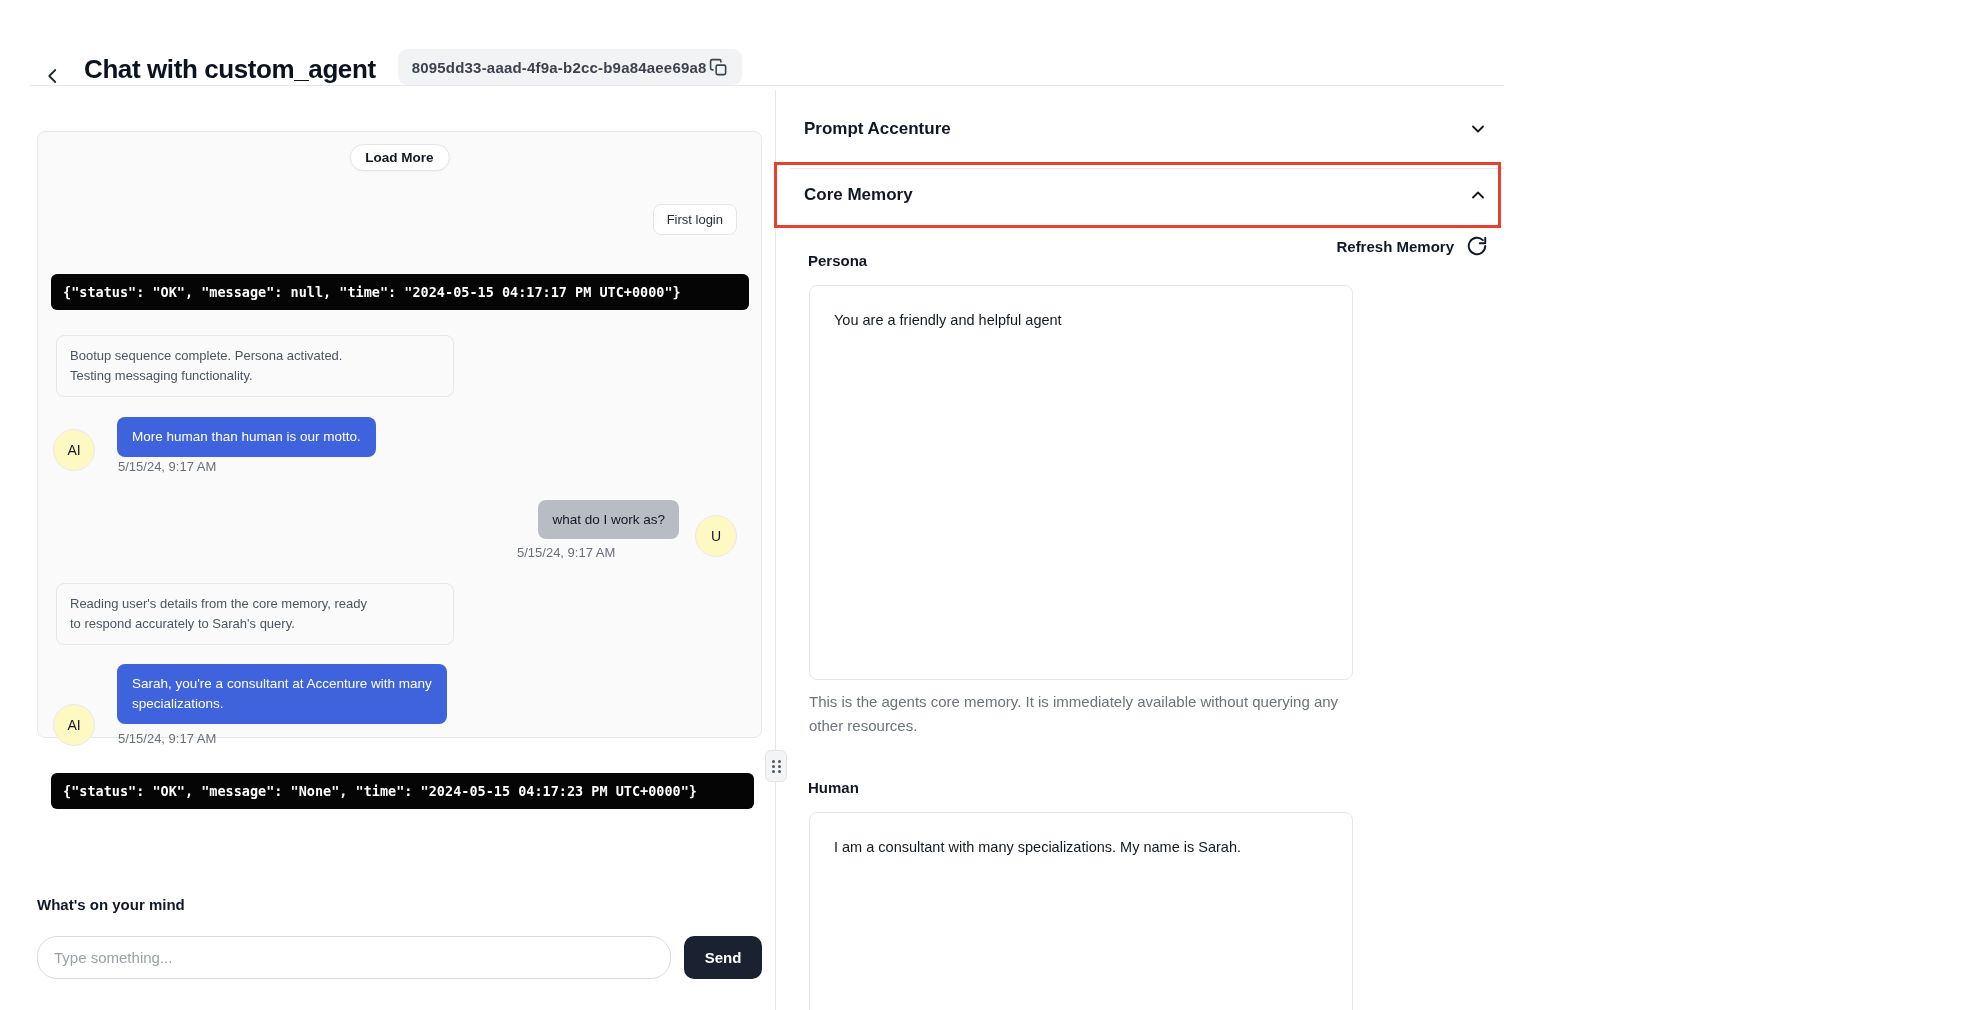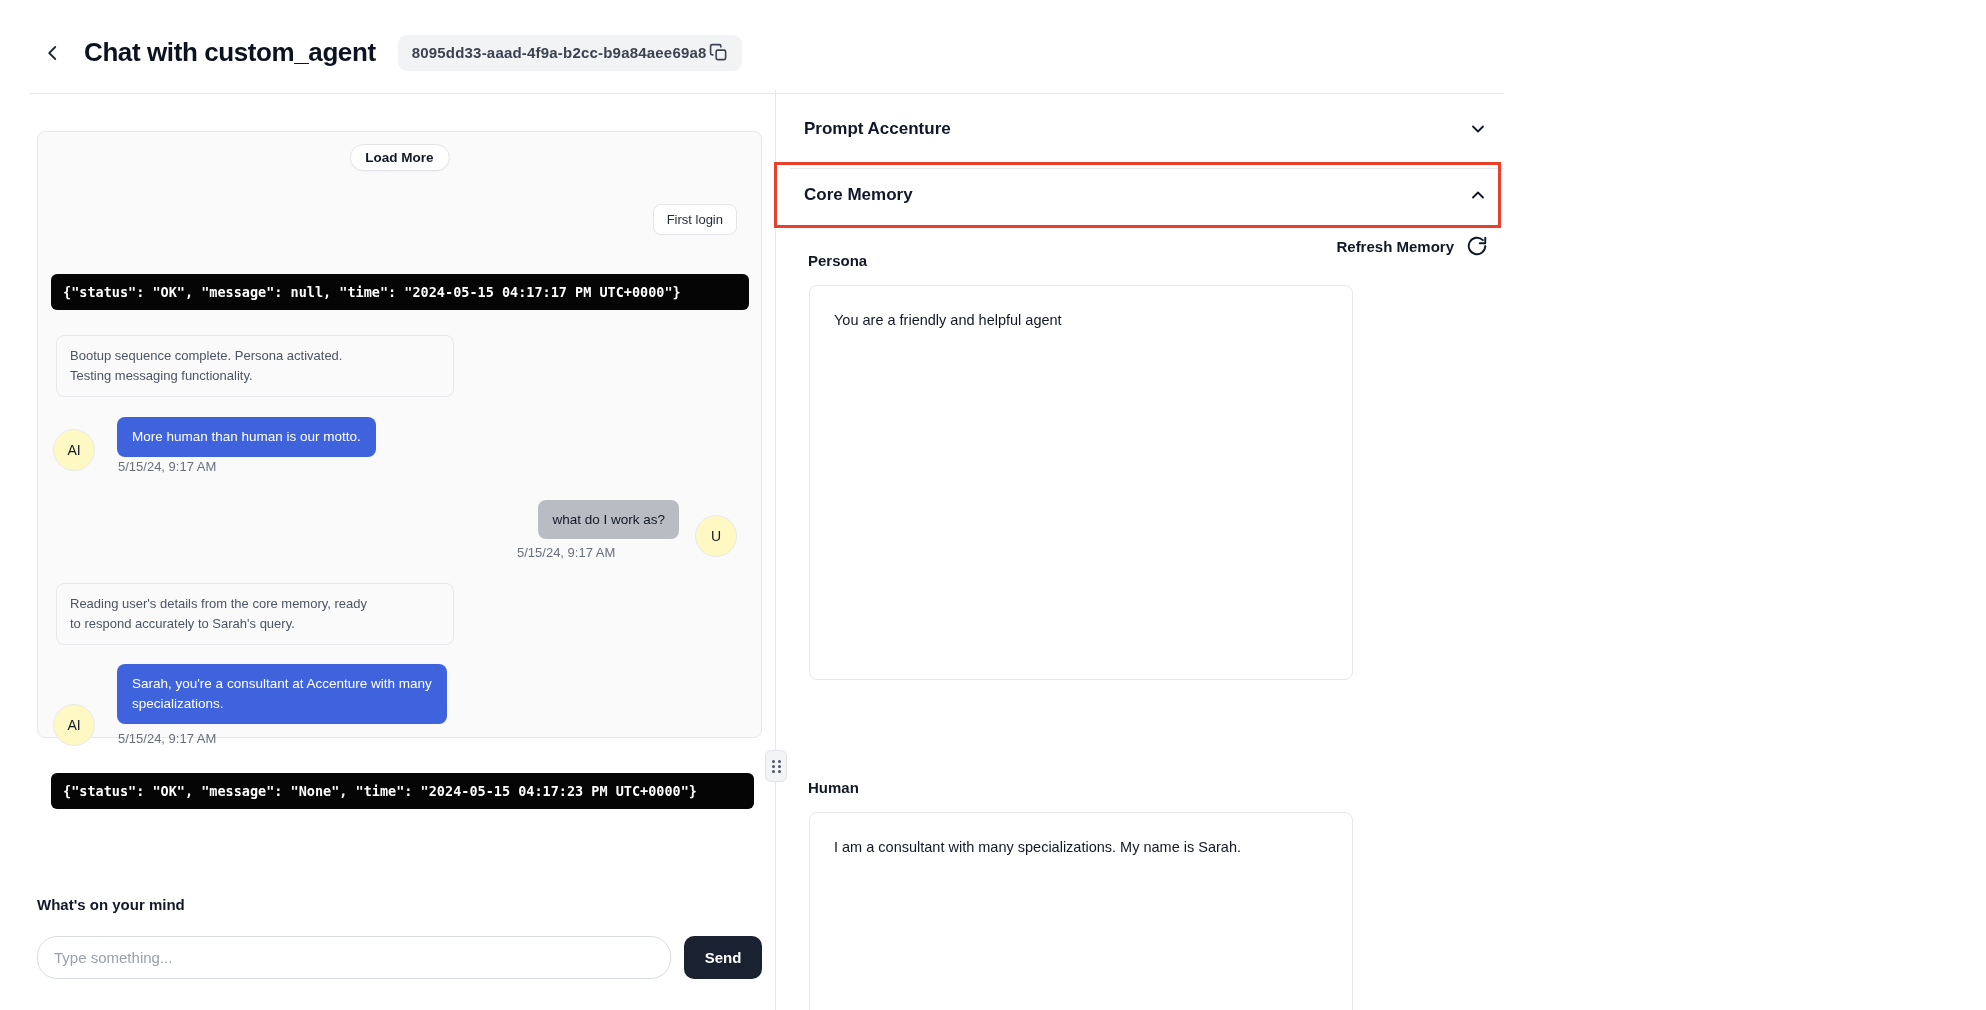--- a/index.html
+++ b/index.html
@@ -1,22 +1,22 @@
 <!DOCTYPE html>
 <html><head>
 <meta charset="utf-8">
 <style>
   * { margin:0; padding:0; box-sizing:border-box; }
   html,body { width:1986px; height:1010px; overflow:hidden; background:#ffffff;
               font-family:"Liberation Sans", sans-serif; }
   .canvas { position:relative; width:1986px; height:1010px; background:#fff; }
 
   
-  .hdr { position:absolute; left:30px; top:12px; width:1474px; height:82px;
-         border-bottom:1px solid #e5e7eb; display:flex; align-items:center; }
+  .hdr { position:absolute; left:30px; top:4px; width:1474px; height:82px;
+         border-bottom:1px solid #e5e7eb; display:flex; align-items:flex-end; }
   .back-btn { background:none; border:none; cursor:pointer; margin-left:14px;
               display:flex; align-items:center; }
   .page-title { font-size:26px; font-weight:700; color:#0b1220; letter-spacing:-0.4px;
                 margin-left:22px; }
   .id-badge { margin-left:22px; height:36px; background:#f1f3f5; border-radius:9px;
               display:flex; align-items:center; gap:2px; padding:0 14px; }
   .id-badge span.id-text { font-size:15px; font-weight:700; color:#3b4350; letter-spacing:0.2px; }
   .copy-btn { background:none; border:none; cursor:pointer; display:flex; align-items:center; }
 
   
@@ -210,18 +210,20 @@
       <svg width="22" height="22" viewBox="0 0 24 24" fill="none" stroke="#111827" stroke-width="2.1" stroke-linecap="round" stroke-linejoin="round">
           <path d="M21 12a9 9 0 1 1-2.64-6.36"></path>
           <polyline points="21 3 21 9 15 9"></polyline>
         </svg>
     </span>
   </div>
 
   <div class="field-label persona-label">Persona</div>
   <textarea class="mem-ta persona-ta" style="">You are a friendly and helpful agent</textarea>
 
+  <div class="help-text">This is the agents core memory. It is immediately available without querying any
+other resources.</div>
 
   <div class="field-label human-label">Human</div>
   <textarea class="mem-ta human-ta" style="">I am a consultant with many specializations. My name is Sarah.</textarea>
 
 
 </div>
 
 </body></html>

